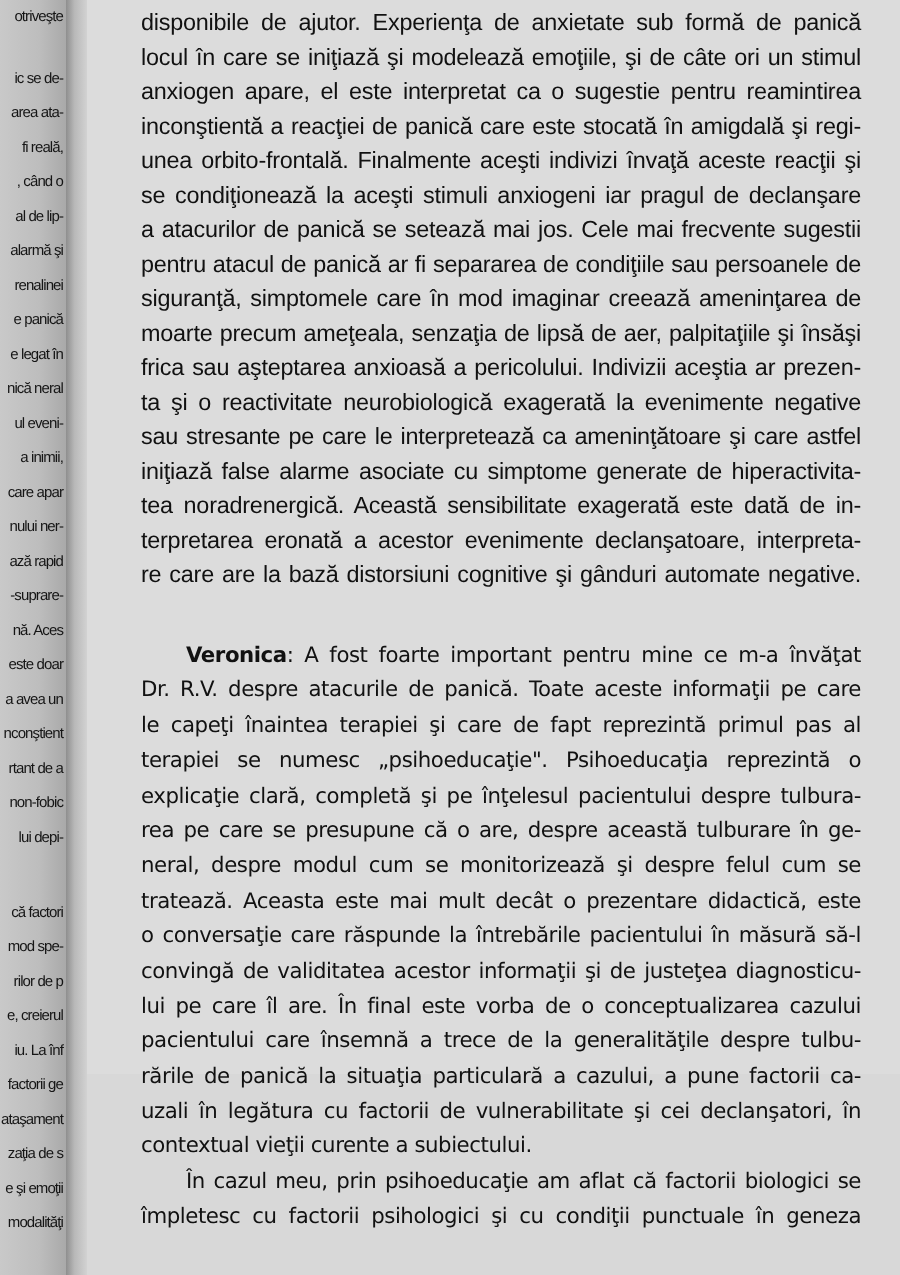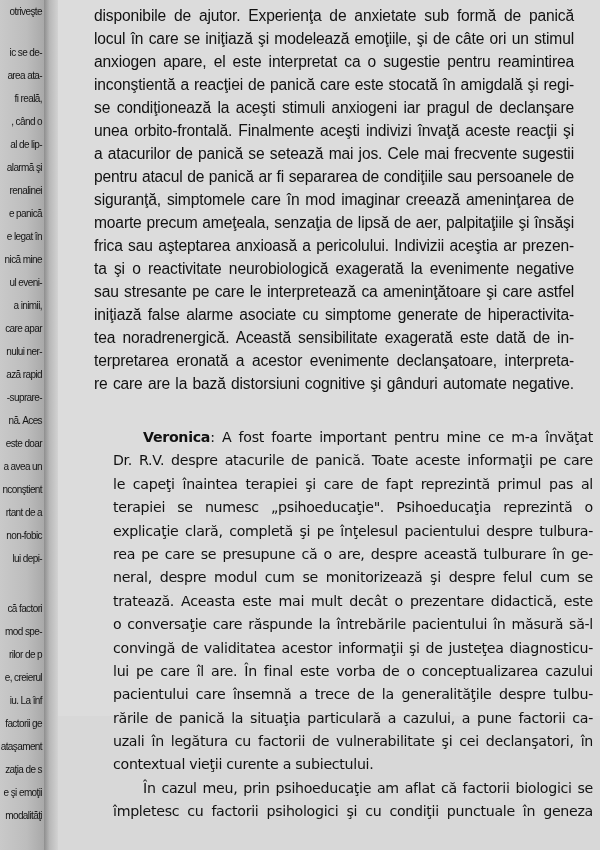--- a/index.html
+++ b/index.html
@@ -69,21 +69,20 @@
       text-align-last: left;
     }
     .block-a .line {
       font-family: "Liberation Sans", sans-serif;
     }
     .block-b {
       position: absolute;
       left: 36px;
       top: 426px;
       width: 480px;
-      margin-left: 19px;
     }
     .block-b .line {
       font-family: "DejaVu Sans", sans-serif;
       font-size: 14.2px;
       letter-spacing: -0.3px;
       height: 23.4px;
       line-height: 23.4px;
     }
     .indent {
       padding-left: 30px;
@@ -99,21 +98,21 @@
   <div class="frag" style="top:6px">otriveşte</div>
   <div class="frag" style="top:47px">ic se de-</div>
   <div class="frag" style="top:70px">area ata-</div>
   <div class="frag" style="top:93px">fi reală,</div>
   <div class="frag" style="top:116px">, când o</div>
   <div class="frag" style="top:139px">al de lip-</div>
   <div class="frag" style="top:162px">alarmă şi</div>
   <div class="frag" style="top:185px">renalinei</div>
   <div class="frag" style="top:208px">e panică</div>
   <div class="frag" style="top:231px">e legat în</div>
-  <div class="frag" style="top:254px">nică mine</div>
+  <div class="frag" style="top:254px">nică neral</div>
   <div class="frag" style="top:277px">ul eveni-</div>
   <div class="frag" style="top:300px">a inimii,</div>
   <div class="frag" style="top:323px">care apar</div>
   <div class="frag" style="top:346px">nului ner-</div>
   <div class="frag" style="top:369px">ază rapid</div>
   <div class="frag" style="top:392px">-suprare-</div>
   <div class="frag" style="top:415px">nă. Aces</div>
   <div class="frag" style="top:438px">este doar</div>
   <div class="frag" style="top:461px">a avea un</div>
   <div class="frag" style="top:484px">nconştient</div>
@@ -134,22 +133,22 @@
 
 <div class="gutter"></div>
 
 <div class="right-page">
 
   <div class="text-block block-a">
     <div class="line">disponibile de ajutor. Experienţa de anxietate sub formă de panică</div>
     <div class="line">locul în care se iniţiază şi modelează emoţiile, şi de câte ori un stimul</div>
     <div class="line">anxiogen apare, el este interpretat ca o sugestie pentru reamintirea</div>
     <div class="line">inconştientă a reacţiei de panică care este stocată în amigdală şi regi-</div>
+    <div class="line">unea orbito-frontală. Finalmente aceşti indivizi învaţă aceste reacţii şi</div>
     <div class="line">se condiţionează la aceşti stimuli anxiogeni iar pragul de declanşare</div>
-    <div class="line">unea orbito-frontală. Finalmente aceşti indivizi învaţă aceste reacţii şi</div>
     <div class="line">a atacurilor de panică se setează mai jos. Cele mai frecvente sugestii</div>
     <div class="line">pentru atacul de panică ar fi separarea de condiţiile sau persoanele de</div>
     <div class="line">siguranţă, simptomele care în mod imaginar creează ameninţarea de</div>
     <div class="line">moarte precum ameţeala, senzaţia de lipsă de aer, palpitaţiile şi însăşi</div>
     <div class="line">frica sau aşteptarea anxioasă a pericolului. Indivizii aceştia ar prezen-</div>
     <div class="line">ta şi o reactivitate neurobiologică exagerată la evenimente negative</div>
     <div class="line">sau stresante pe care le interpretează ca ameninţătoare şi care astfel</div>
     <div class="line">iniţiază false alarme asociate cu simptome generate de hiperactivita-</div>
     <div class="line">tea noradrenergică. Această sensibilitate exagerată este dată de in-</div>
     <div class="line">terpretarea eronată a acestor evenimente declanşatoare, interpreta-</div>

